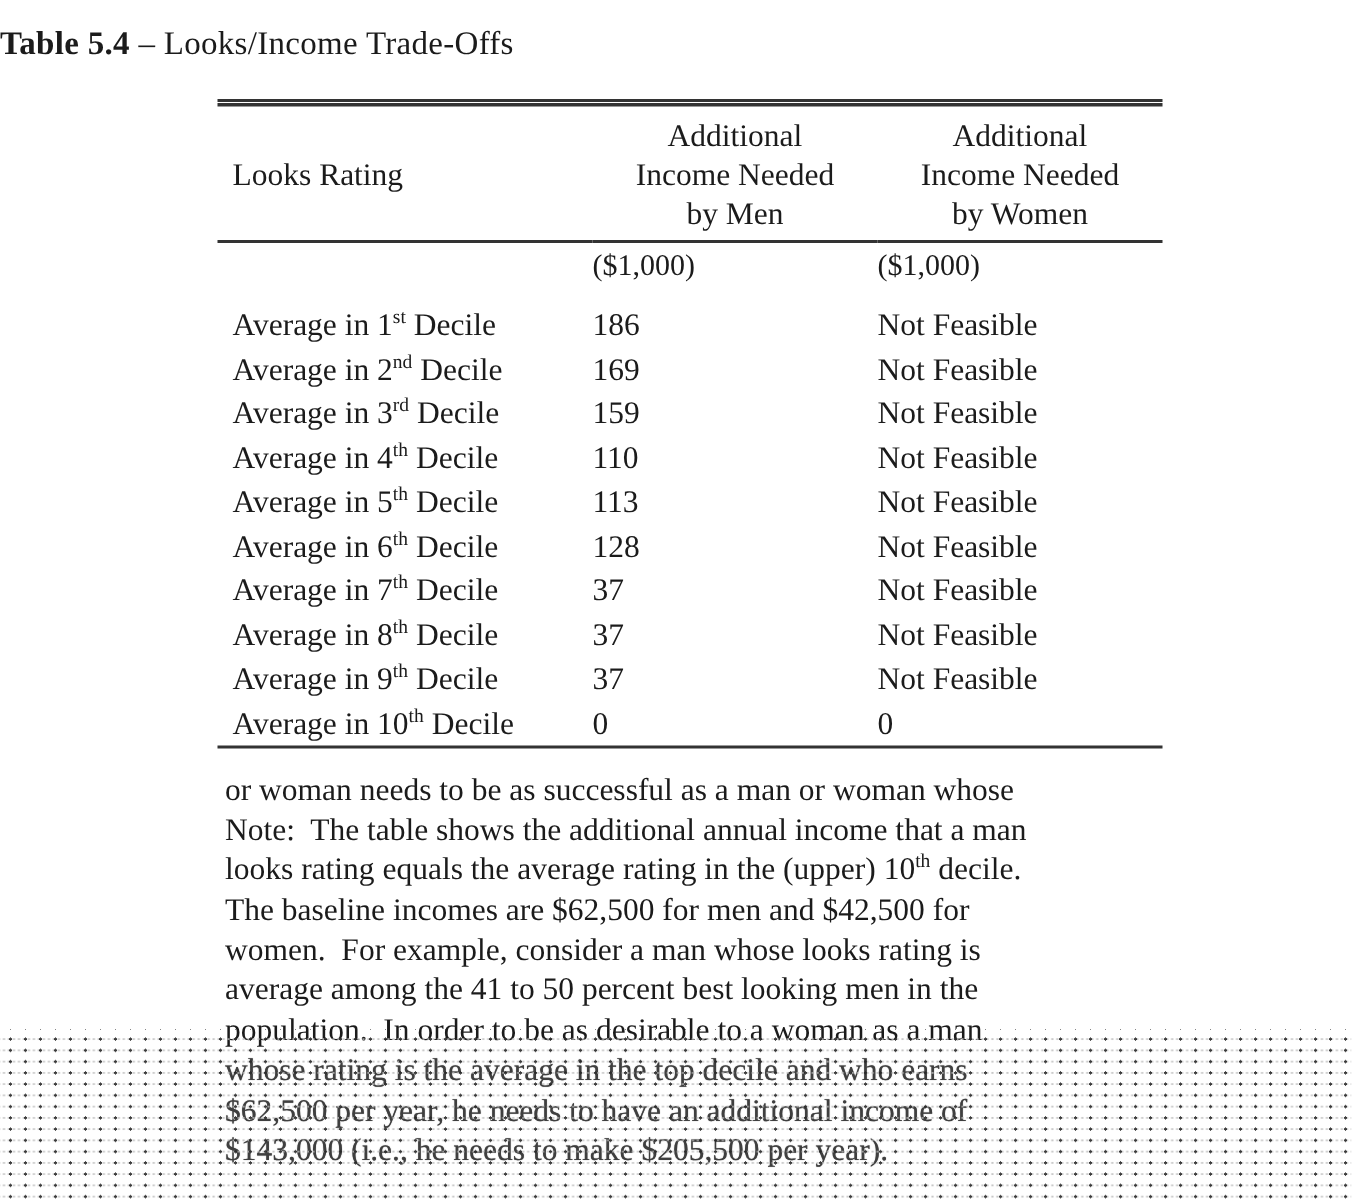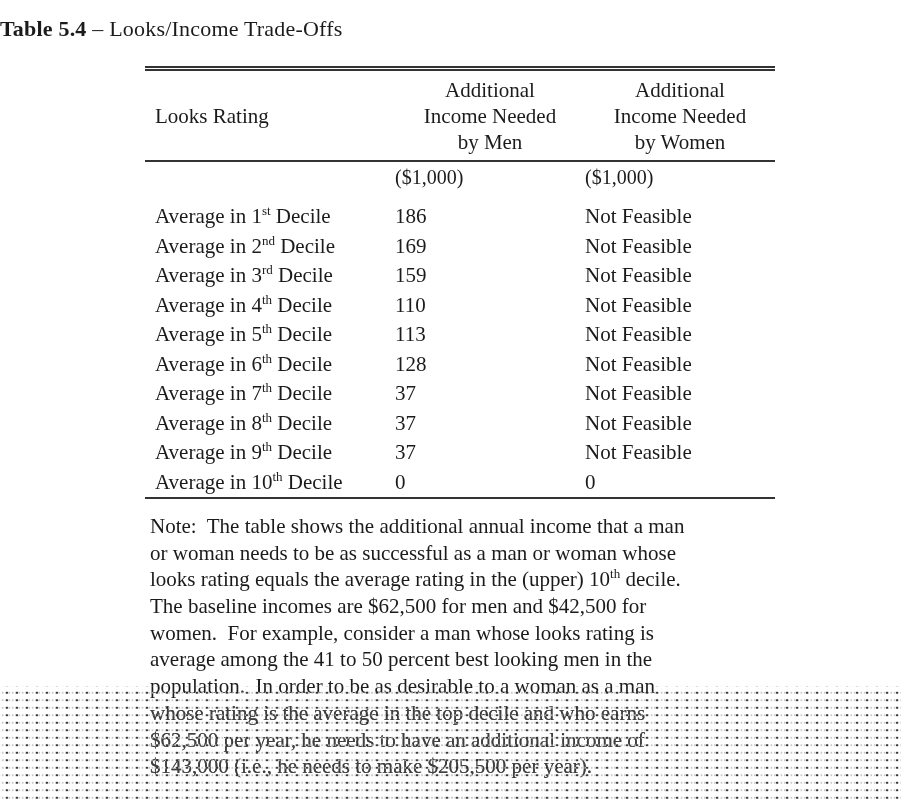--- a/index.html
+++ b/index.html
@@ -193,22 +193,22 @@
             <td class="c1">Average in 10<sup>th</sup> Decile</td>
             <td class="c2">0</td>
             <td class="c3">0</td>
           </tr>
         </tbody>
     </table>
     <div class="rule-single"></div>
   </div>
 
   <div class="note">
+      <div class="note-line">or woman needs to be as successful as a man or woman whose</div>
       <div class="note-line">Note:  The table shows the additional annual income that a man</div>
-      <div class="note-line">or woman needs to be as successful as a man or woman whose</div>
       <div class="note-line">looks rating equals the average rating in the (upper) 10<sup>th</sup> decile.</div>
       <div class="note-line">The baseline incomes are $62,500 for men and $42,500 for</div>
       <div class="note-line">women.  For example, consider a man whose looks rating is</div>
       <div class="note-line">average among the 41 to 50 percent best looking men in the</div>
       <div class="note-line">population.  In order to be as desirable to a woman as a man</div>
       <div class="note-line fuzzy">whose rating is the average in the top decile and who earns</div>
       <div class="note-line fuzzy">$62,500 per year, he needs to have an additional income of</div>
       <div class="note-line fuzzy">$143,000 (i.e., he needs to make $205,500 per year).</div>
     </div>
 

